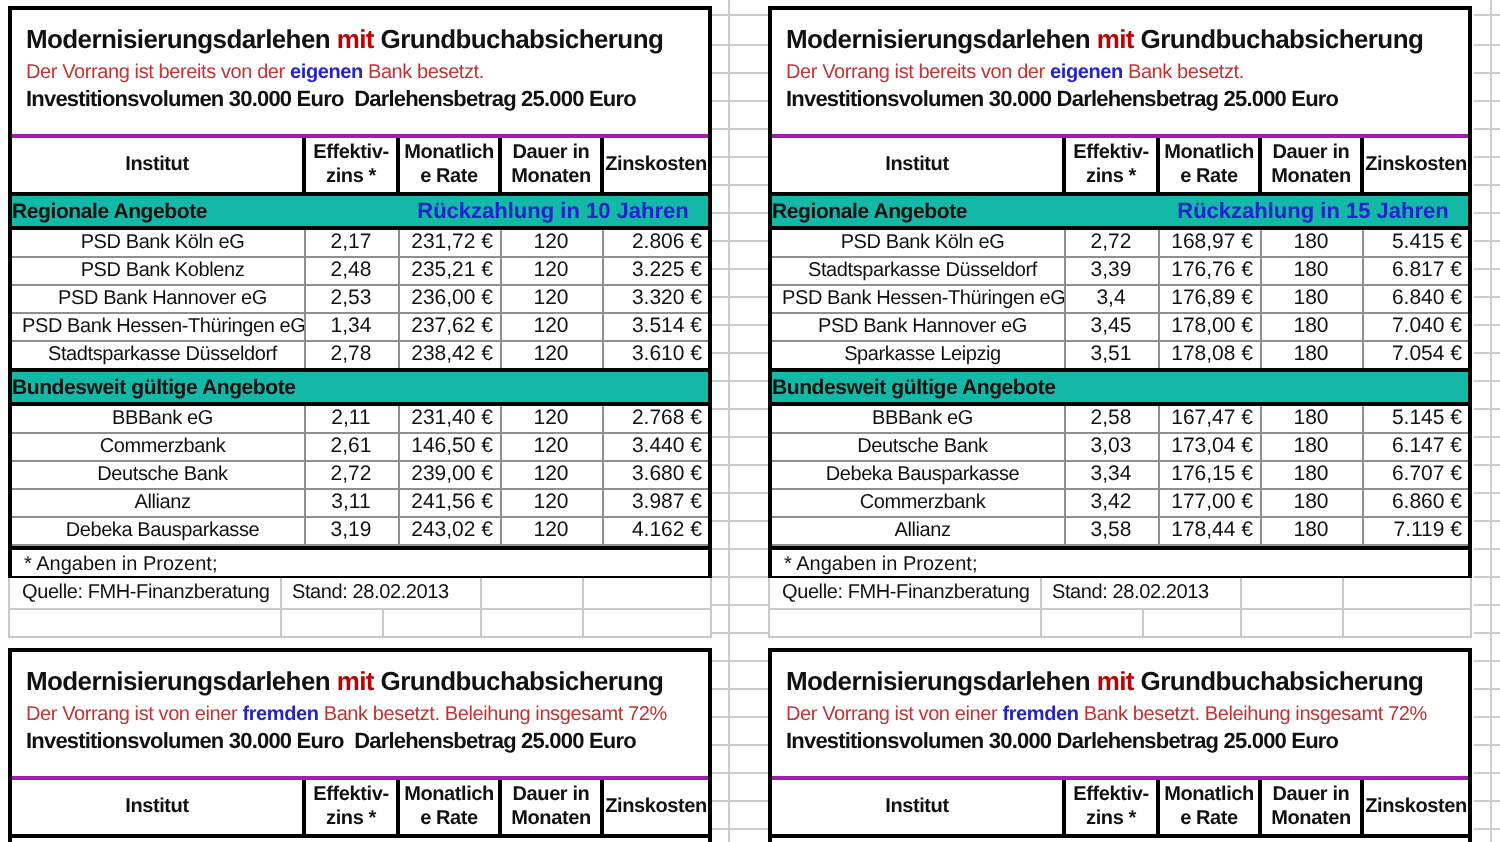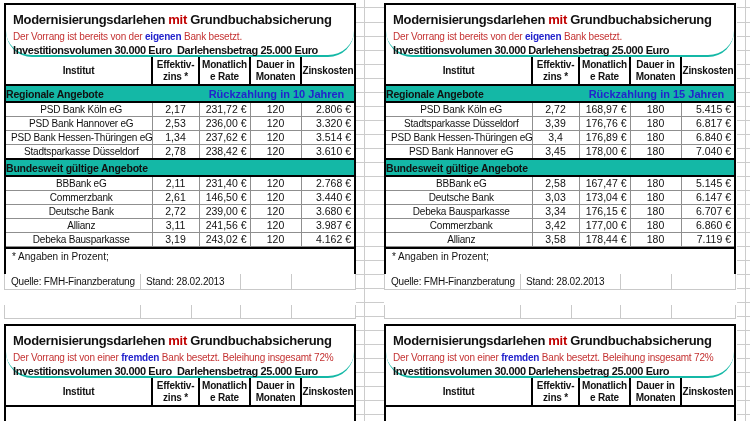--- a/index.html
+++ b/index.html
@@ -10,21 +10,21 @@
     background-image:repeating-linear-gradient(to bottom,transparent 0,transparent 13px,#cccccc 13px,#cccccc 14px);
     background-position:0 9px;}
   .gutter::before{content:"";position:absolute;top:0;bottom:0;left:8px;border-left:1px solid #cccccc;}
   #gutter-mid{left:356px;width:28px}
   #gutter-right{left:737px;width:13px}
   
   .panel{position:absolute;width:352px;border:2px solid #000;background:#fff;box-sizing:border-box;}
   .p-top{top:3px;height:287px}
   .p-bottom{top:324px;height:130px}
   .p-left{left:4px}.p-right{left:384px}
-  .tblock{height:52px;padding:7px 7px 0 7px;border-bottom:2px solid #14b8a6;box-sizing:border-box;border-radius:29px;}
+  .tblock{height:64px;padding:7px 7px 0 7px;border-bottom:2px solid #a21caf;box-sizing:border-box;}
   .ptitle{font-size:13px;font-weight:bold;letter-spacing:-0.3px;white-space:pre;}
   .ptitle .red{color:#c00000}
   .subtitle{font-size:10px;letter-spacing:-0.2px;color:#c43232;margin-top:4px;white-space:pre;}
   .subtitle .em-blue{color:#2323cc;font-weight:bold}
   .volume{font-size:11px;font-weight:bold;letter-spacing:-0.4px;margin-top:2px;white-space:pre;}
   
   table{border-collapse:collapse;width:348px;table-layout:fixed;}
   col.c1{width:146px}col.c2{width:47px}col.c3{width:51px}col.c4{width:51px}col.c5{width:53px}
   thead th{border:2px solid #000;border-top:none;font-size:10px;font-weight:bold;letter-spacing:-0.2px;
            padding:1px 0;line-height:12px;vertical-align:middle;height:25px;}
@@ -38,21 +38,21 @@
   tbody.data td:first-child{border-left:none;text-align:center;padding-left:5px;font-size:10px;letter-spacing:-0.2px;
                             white-space:nowrap;overflow:hidden;}
   tbody.data td:last-child{border-right:none}
   tbody.data td:nth-child(2),tbody.data td:nth-child(4){text-align:center}
   tbody.data td:nth-child(3),tbody.data td:nth-child(5){text-align:right;padding-right:3px}
   .footnote{border-top:2px solid #000;font-size:10px;padding:2px 0 0 6px;height:29px;box-sizing:border-box;}
   
   .sheet-row{position:absolute;display:flex;box-sizing:border-box;width:352px;
              border-bottom:1px solid #c9c9c9;border-left:1px solid #c9c9c9;background:#fff;}
   .sheet-row span{display:block;box-sizing:border-box;border-right:1px solid #c9c9c9;height:100%;}
-  .q-row{top:274px;height:16px;font-size:10px;letter-spacing:-0.2px;padding:0;}
+  .q-row{top:289px;height:16px;font-size:10px;letter-spacing:-0.2px;padding:0;}
   .q-row .qc1{width:136px;padding:2px 0 0 6px;}
   .q-row .qc2{width:100px;padding:2px 0 0 5px;}
   .q-row .qc3{width:51px}
   .q-row .qc4{flex:1}
   .e-row{top:305px;height:14px;}
   .e-row .ec1{width:136px}.e-row .ec2{width:51px}.e-row .ec3{width:49px}.e-row .ec4{width:51px}.e-row .ec5{flex:1}
 </style>
 </head>
 <body>
 
@@ -101,20 +101,27 @@
         <td class="b-note" colspan="3">Rückzahlung in 10 Jahren</td>
       </tr>
     </tbody>
     <tbody class="data">
         <tr>
           <td>PSD Bank Köln eG</td>
           <td>2,17</td>
           <td>231,72 €</td>
           <td>120</td>
           <td>2.806 €</td>
+        </tr>
+        <tr>
+          <td>PSD Bank Koblenz</td>
+          <td>2,48</td>
+          <td>235,21 €</td>
+          <td>120</td>
+          <td>3.225 €</td>
         </tr>
         <tr>
           <td>PSD Bank Hannover eG</td>
           <td>2,53</td>
           <td>236,00 €</td>
           <td>120</td>
           <td>3.320 €</td>
         </tr>
         <tr>
           <td>PSD Bank Hessen-Thüringen eG</td>
@@ -254,20 +261,27 @@
           <td>180</td>
           <td>6.840 €</td>
         </tr>
         <tr>
           <td>PSD Bank Hannover eG</td>
           <td>3,45</td>
           <td>178,00 €</td>
           <td>180</td>
           <td>7.040 €</td>
         </tr>
+        <tr>
+          <td>Sparkasse Leipzig</td>
+          <td>3,51</td>
+          <td>178,08 €</td>
+          <td>180</td>
+          <td>7.054 €</td>
+        </tr>
       </tbody>
     <tbody>
       <tr class="band">
         <td class="b-label" colspan="5">Bundesweit gültige Angebote</td>
       </tr>
     </tbody>
     <tbody class="data">
         <tr>
           <td>BBBank eG</td>
           <td>2,58</td>

